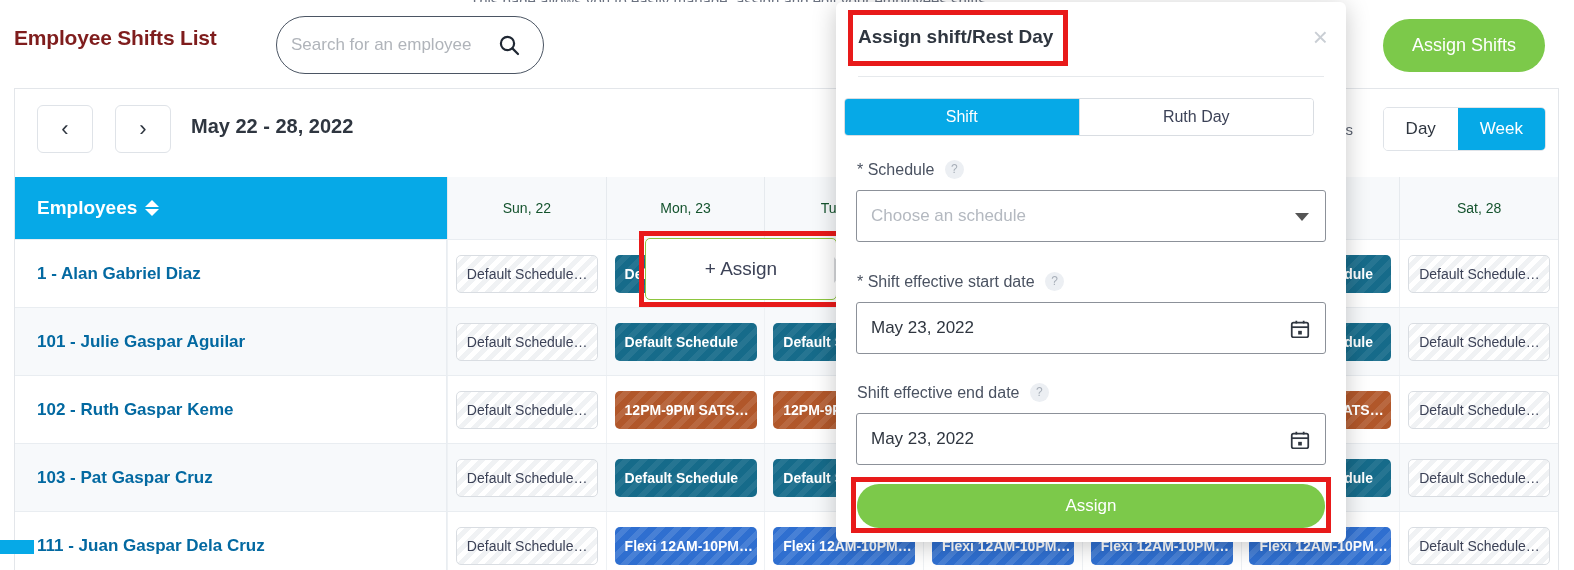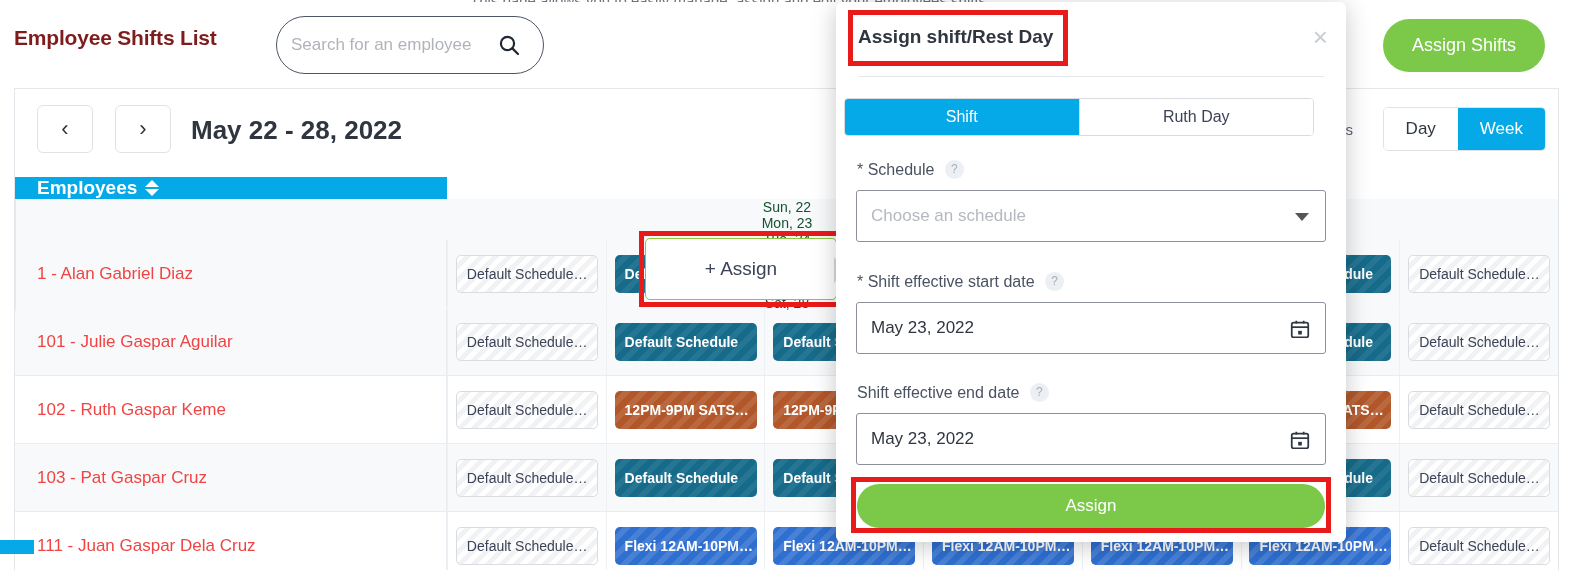--- a/index.html
+++ b/index.html
@@ -58,41 +58,41 @@
   .nav-btn {
     position: absolute; top: 16px; width: 56px; height: 48px;
     border: 1px solid #dfe3e8; border-radius: 6px; background: #fff;
     cursor: pointer; color: #2f3640; font-size: 22px; line-height: 44px;
     text-align: center; font-family: "Liberation Sans", sans-serif;
   }
   .nav-prev { left: 22px; }
   .nav-next { left: 100px; }
   .week-label {
     position: absolute; left: 176px; top: 26px;
-    font-size: 26px; font-weight: 700; color: #2f3640;
+    font-size: 20px; font-weight: 700; color: #2f3640;
   }
   .range-tail {
     position: absolute; right: 205px; top: 32px;
     font-size: 15px; color: #5b6270;
   }
   .dayweek {
     position: absolute; right: 12px; top: 18px;
     height: 44px; display: flex;
     border: 1px solid #dfe3e8; border-radius: 5px; overflow: hidden;
   }
   .dayweek button {
     border: none; background: #fff; cursor: pointer;
     font-family: "Liberation Sans", sans-serif; font-size: 17px;
     padding: 0 22px; color: #2f3640;
   }
   .dayweek button.active { background: #06a9e7; color: #fff; }
 
   
   .grid { position: relative; width: 100%; }
-  .grid-head { display: flex; height: 62px; flex-direction: column; }
+  .grid-head { display: flex; height: 62px; }
   .col-emp {
     width: 432px; flex: none; background: #06a9e7; color: #fff;
     display: flex; align-items: center; padding-left: 22px;
     font-size: 19px; font-weight: 700; gap: 8px;
   }
   .sort-icon { display: inline-block; width: 14px; height: 18px; position: relative; }
   .sort-icon:before, .sort-icon:after {
     content: ""; position: absolute; left: 0; border-left: 7px solid transparent;
     border-right: 7px solid transparent;
   }
@@ -102,22 +102,23 @@
   .col-day {
     flex: 1 1 0; background: #f7f9fb; border-left: 1px solid #e6eaee;
     display: flex; align-items: center; justify-content: center;
     font-size: 14px; color: #14532d;
   }
 
   .grid-row { display: flex; height: 68px; border-top: 1px solid #e9edf1; }
   .grid-row.alt { background: #f7f9fb; }
   .cell-emp {
     width: 432px; flex: none; display: flex; align-items: center;
-    padding-left: 22px; font-size: 17px; color: #ef4444;
+    padding-left: 22px; font-size: 17px; color: #0369a1;
     border-right: 1px solid #e9edf1;
+    font-weight: bold;
   }
   .cell-day {
     flex: 1 1 0; border-left: 1px solid #eef1f4;
     display: flex; align-items: center; justify-content: center;
   }
   .chip {
     width: 142px; height: 38px; border-radius: 5px;
     display: flex; align-items: center; padding-left: 10px;
     font-size: 14px; font-weight: 700; color: #fff;
     white-space: nowrap; overflow: hidden; cursor: pointer;

